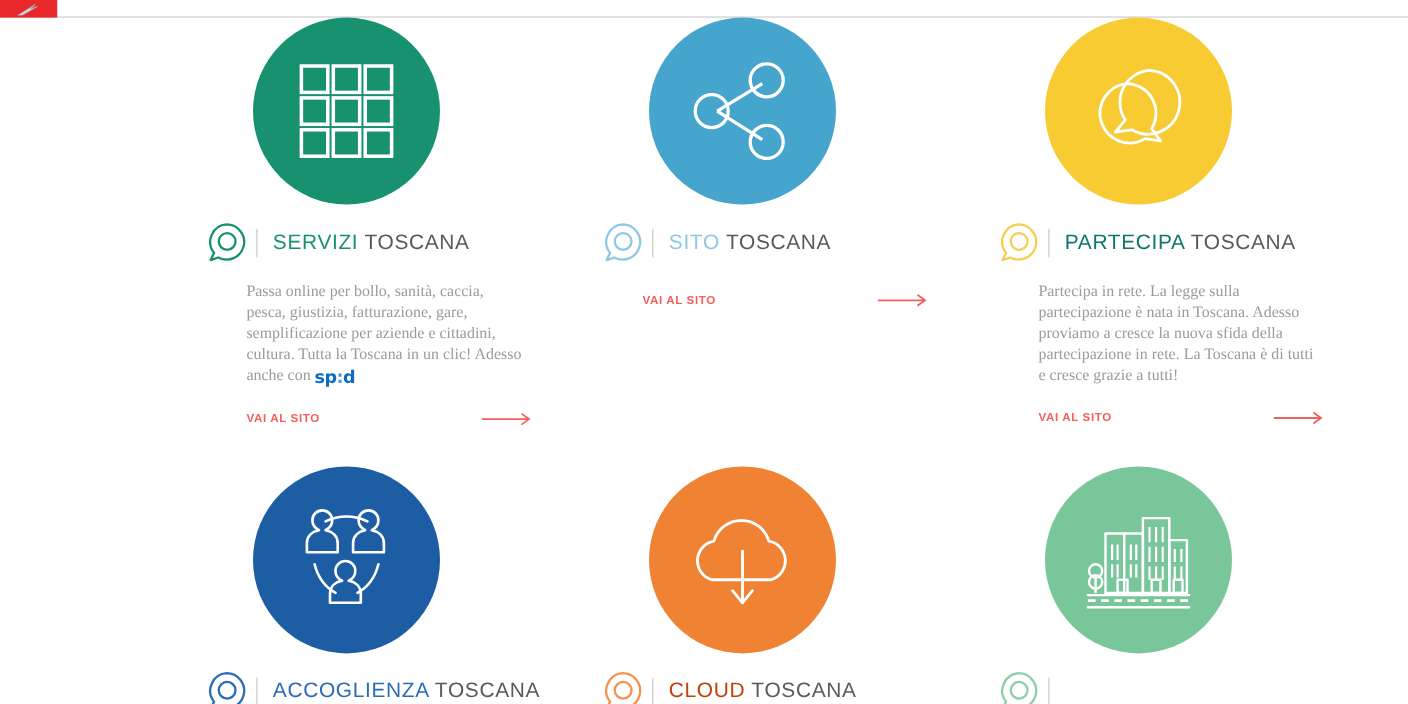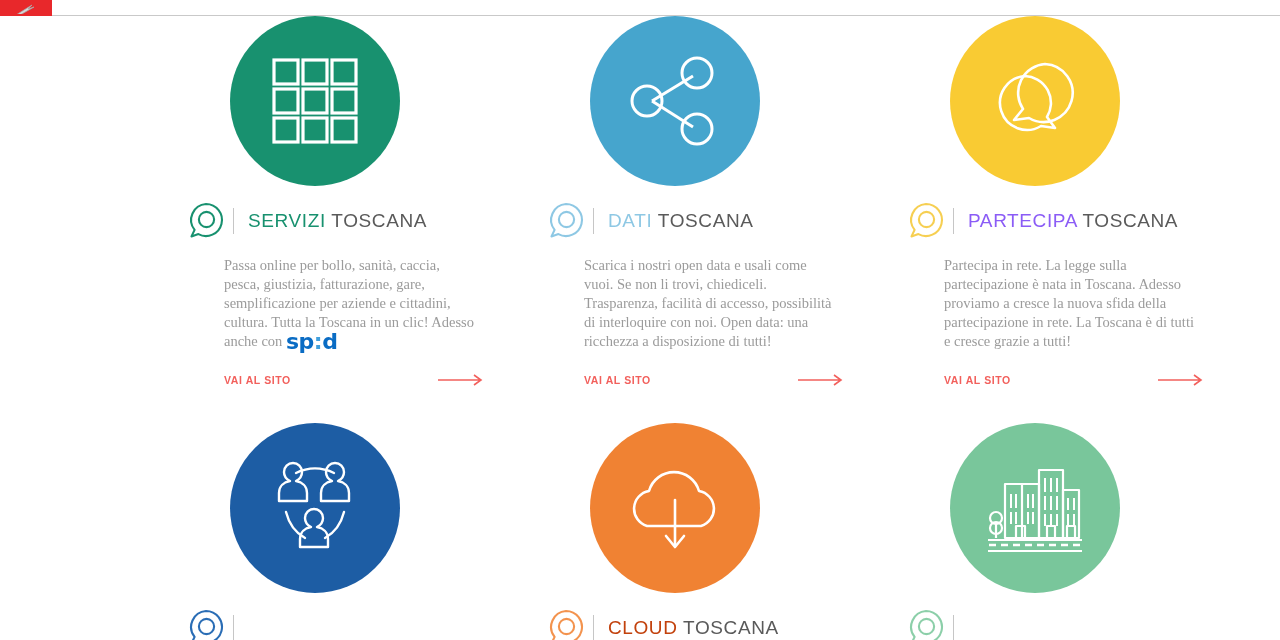--- a/index.html
+++ b/index.html
@@ -109,21 +109,21 @@
     font-size: 14.5px;
     line-height: 19px;
     color: #9b9b9b;
     width: 252px;
     margin-left: 44px;
     margin-top: 12px;
   }
   .spid {
     font-family: "DejaVu Sans", sans-serif;
     font-weight: bold;
-    font-size: 22px;
+    font-size: 16px;
     letter-spacing: -0.5px;
     vertical-align: -3px;
   }
   .spid .sp-a { color: #0a6cc4; }
   .spid .sp-b { color: #41a0dd; }
 
   
   .link-row {
     display: flex;
     align-items: center;
@@ -230,28 +230,25 @@
 
       <div class="title-row">
         <span class="logo-bubble">
           <svg width="40" height="40" viewBox="0 0 40 40">
             <path d="M20 3 A16 16 0 1 1 12.4 33.1 L5.5 35.4 L8.6 28.9 A16 16 0 0 1 20 3 Z" fill="none" stroke="#8ec8e4" stroke-width="2.1" stroke-linejoin="round"></path>
             <circle cx="20.5" cy="18.5" r="7.6" fill="none" stroke="#8ec8e4" stroke-width="2.1"></circle>
           </svg>
         </span>
         <span class="title-sep"></span>
         <span class="title-text">
-          <span class="t-strong" style="color:#8ec8e4">DATI</span>
+          <span class="t-strong" style="color:#8ec8e4">SITO</span>
           <span class="t-grey">TOSCANA</span>
         </span>
       </div>
 
-      <div class="body-text">
-        <span>Scarica i nostri open data e usali come vuoi. Se non li trovi, chiediceli. Trasparenza, facilità di accesso, possibilità di interloquire con noi. Open data: una ricchezza a disposizione di tutti!</span>
-      </div>
 
       <div class="link-row">
         <span class="link-label">VAI AL SITO</span>
         <span class="link-arrow">
           <svg width="46" height="14" viewBox="0 0 46 14">
             <path d="M0 7 H42 M36 2 L43 7 L36 12" fill="none" stroke="#f2605c" stroke-width="1.6"></path>
           </svg>
         </span>
       </div>
     </div>
@@ -272,21 +269,21 @@
 
       <div class="title-row">
         <span class="logo-bubble">
           <svg width="40" height="40" viewBox="0 0 40 40">
             <path d="M20 3 A16 16 0 1 1 12.4 33.1 L5.5 35.4 L8.6 28.9 A16 16 0 0 1 20 3 Z" fill="none" stroke="#f6cf52" stroke-width="2.1" stroke-linejoin="round"></path>
             <circle cx="20.5" cy="18.5" r="7.6" fill="none" stroke="#f6cf52" stroke-width="2.1"></circle>
           </svg>
         </span>
         <span class="title-sep"></span>
         <span class="title-text">
-          <span class="t-strong" style="color:#8b5cf6">PARTECIPA</span>
+          <span class="t-strong" style="color:#0f766e">PARTECIPA</span>
           <span class="t-grey">TOSCANA</span>
         </span>
       </div>
 
       <div class="body-text">
         <span>Partecipa in rete. La legge sulla partecipazione è nata in Toscana. Adesso proviamo a cresce la nuova sfida della partecipazione in rete. La Toscana è di tutti e cresce grazie a tutti!</span>
       </div>
 
       <div class="link-row">
         <span class="link-label">VAI AL SITO</span>
@@ -320,20 +317,24 @@
       </div>
 
       <div class="title-row">
         <span class="logo-bubble">
           <svg width="40" height="40" viewBox="0 0 40 40">
             <path d="M20 3 A16 16 0 1 1 12.4 33.1 L5.5 35.4 L8.6 28.9 A16 16 0 0 1 20 3 Z" fill="none" stroke="#2a6db5" stroke-width="2.1" stroke-linejoin="round"></path>
             <circle cx="20.5" cy="18.5" r="7.6" fill="none" stroke="#2a6db5" stroke-width="2.1"></circle>
           </svg>
         </span>
         <span class="title-sep"></span>
+        <span class="title-text">
+          <span class="t-strong" style="color:#2a6db5">ACCOGLIENZA</span>
+          <span class="t-grey">TOSCANA</span>
+        </span>
       </div>
     </div>
 
     <div class="card c2">
       <div class="circle-wrap">
         <div class="circle" style="background:#f08233">
           <span>
             <svg width="108" height="108" viewBox="0 0 108 108">
               <g fill="none" stroke="#ffffff" stroke-width="2.6" stroke-linejoin="round" stroke-linecap="round">
                 <path d="M26 72 a18 18 0 0 1 2-35 a26 26 0 0 1 50 0 a18 18 0 0 1 2 35 Z"></path>

